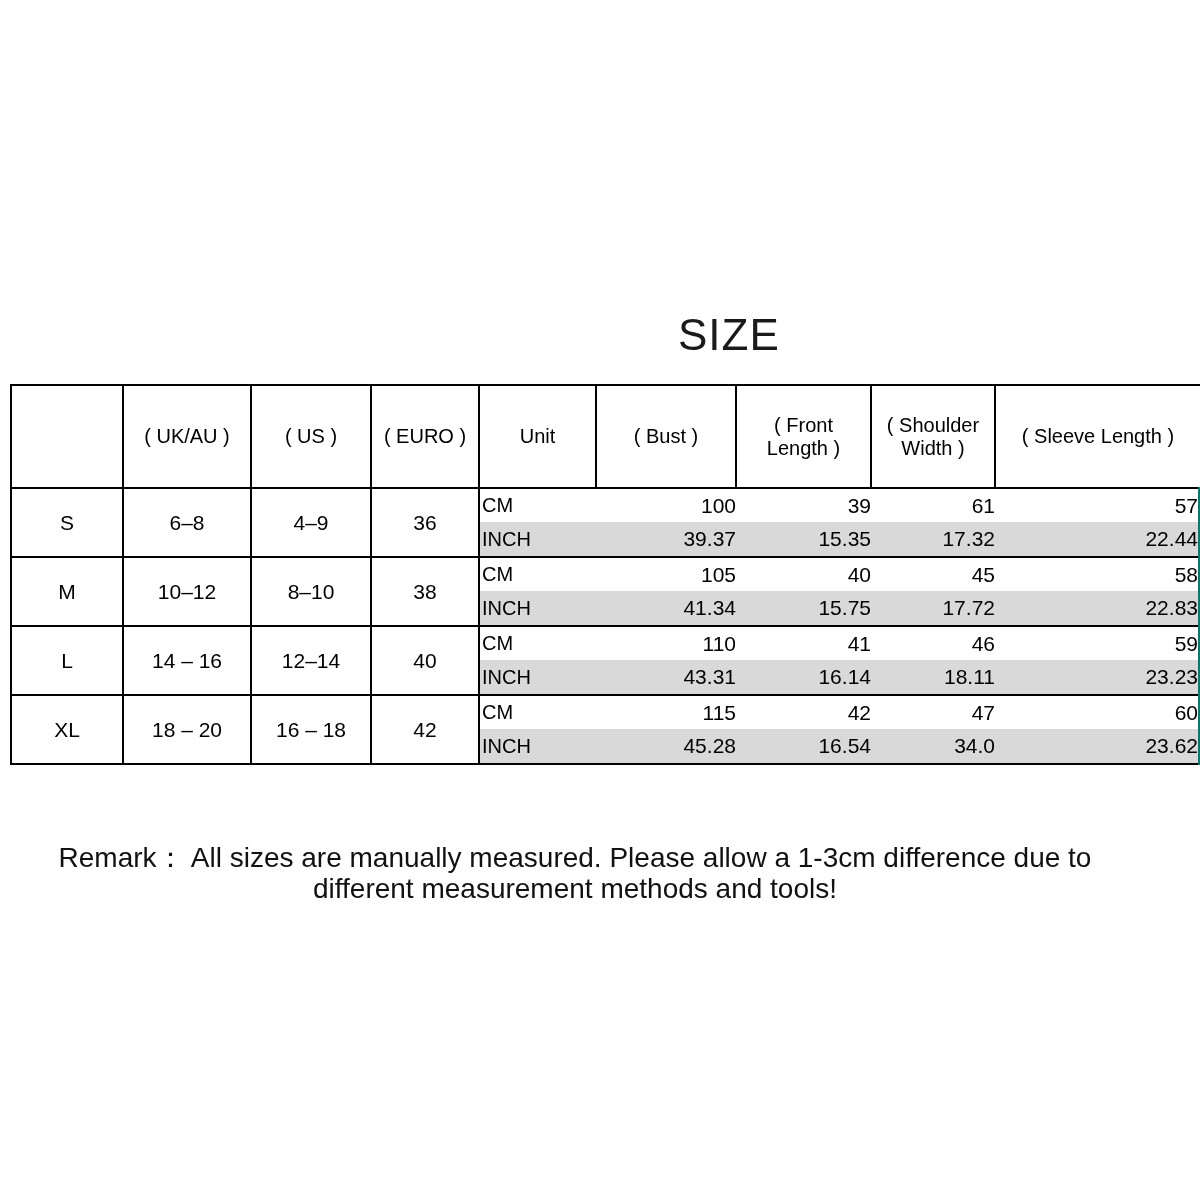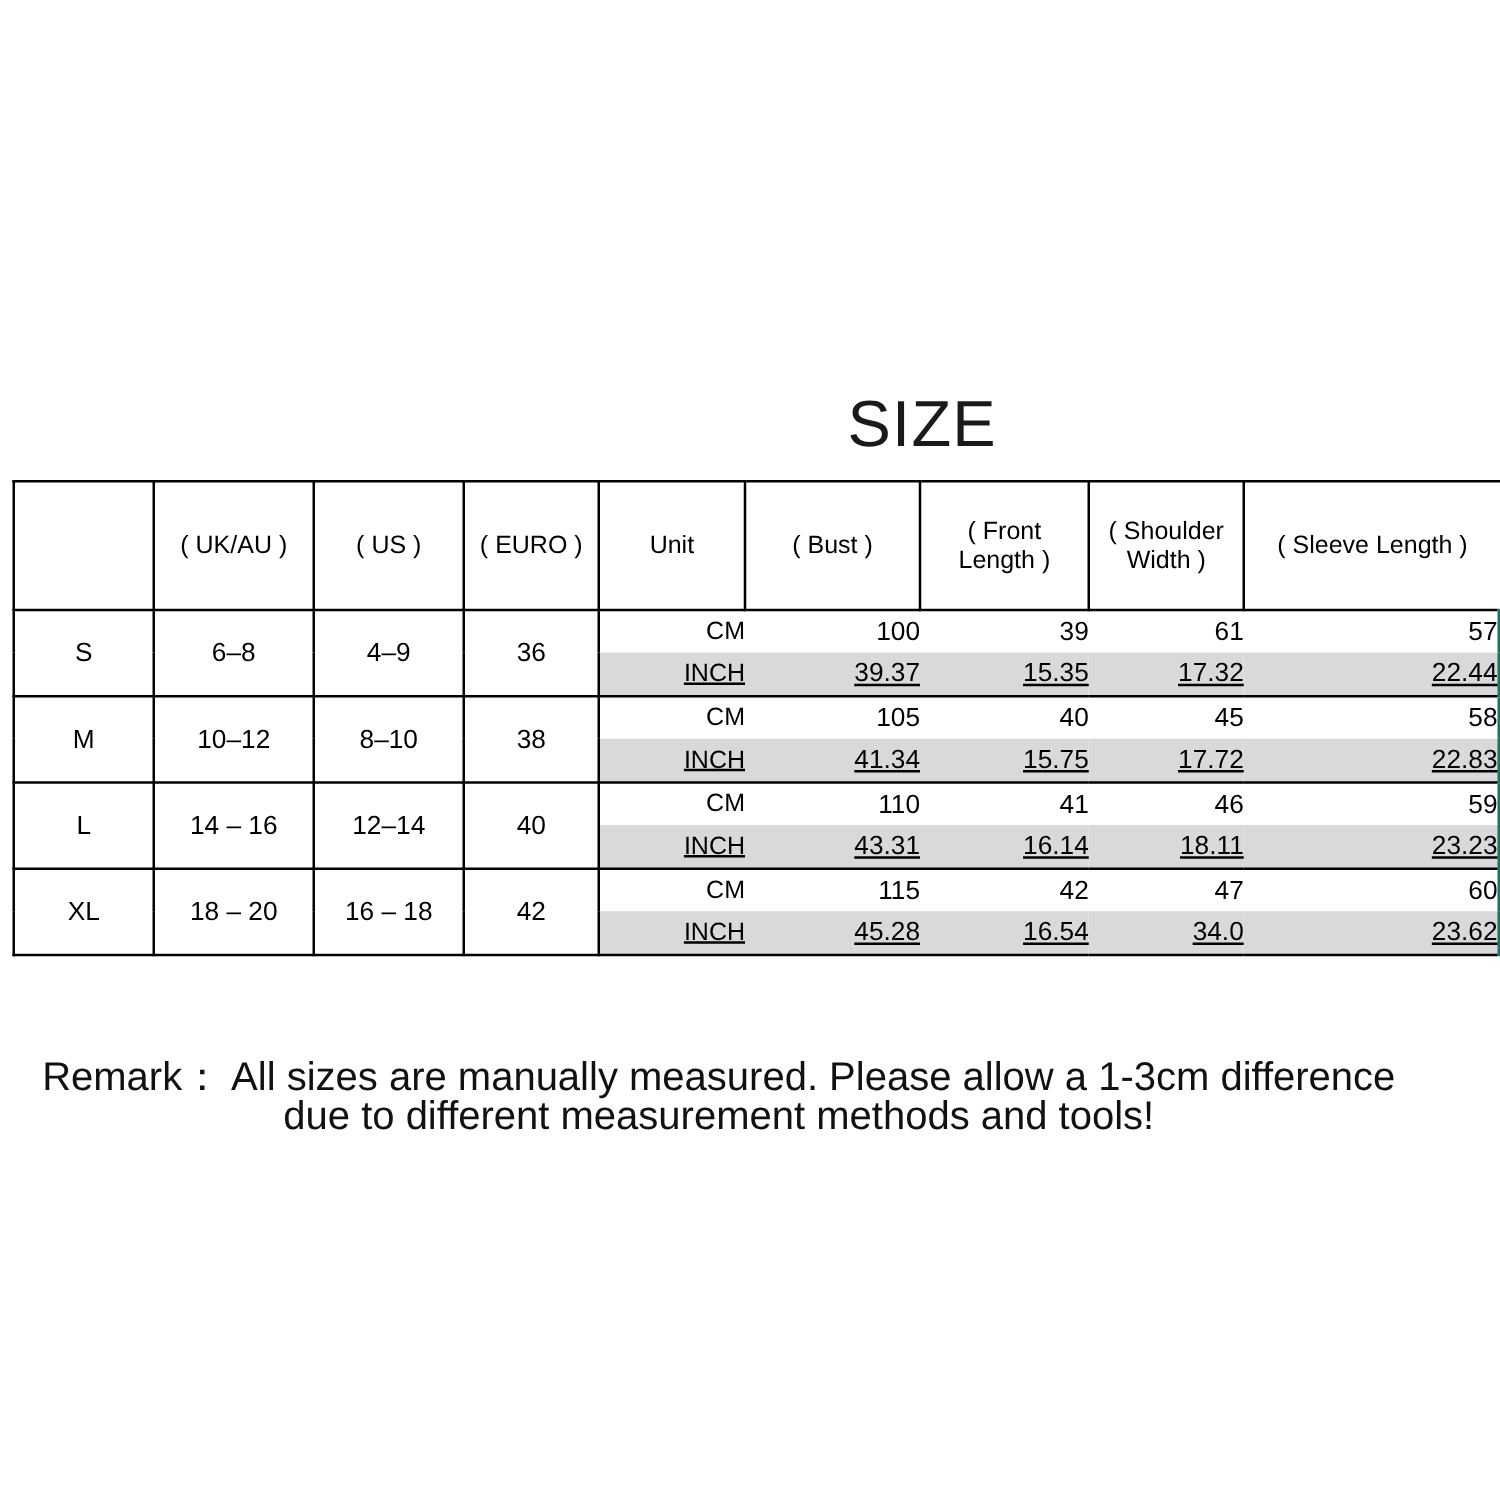--- a/index.html
+++ b/index.html
@@ -12,21 +12,21 @@
     position: relative;
     background: #ffffff;
     color: #000000;
     font-family: "Liberation Sans", "DejaVu Sans", sans-serif;
     overflow: hidden;
   }
   .page-title {
     position: absolute;
     left: 678px;
     top: 310px;
-    font-size: 52px;
+    font-size: 44px;
     letter-spacing: 1px;
     color: #1a1a1a;
   }
   .size-table {
     position: absolute;
     left: 10px;
     top: 384px;
     border-collapse: collapse;
     table-layout: fixed;
     width: 1190px;
@@ -65,42 +65,41 @@
   tr.cm-row td.unit-cell,
   tr.cm-row td.val-cell {
     border-top: 2px solid #000000;
     border-bottom: none;
   }
   tr.inch-row td.unit-cell,
   tr.inch-row td.val-cell {
     border-top: none;
     border-bottom: 2px solid #000000;
     background: #d9d9d9;
-    text-decoration: underline;
   }
   td.unit-cell {
     border-left: 2px solid #000000;
-    text-align: right;
-    padding-left: 15px;
+    text-align: left;
+    padding-left: 2px;
     font-size: 20px;
   }
   td.val-cell {
     text-align: right;
     padding-left: 4px;
   }
   td.val-last {
     border-right: 6px solid #0f766e;
   }
   .remark {
     position: absolute;
     left: 15px;
     top: 814px;
     width: 1120px;
     text-align: center;
-    font-size: 32px;
+    font-size: 28px;
     line-height: 31px;
     color: #111111;
   }
 </style>
 </head>
 <body>
 
 <div class="page-title">SIZE</div>
 
 <table class="size-table">

